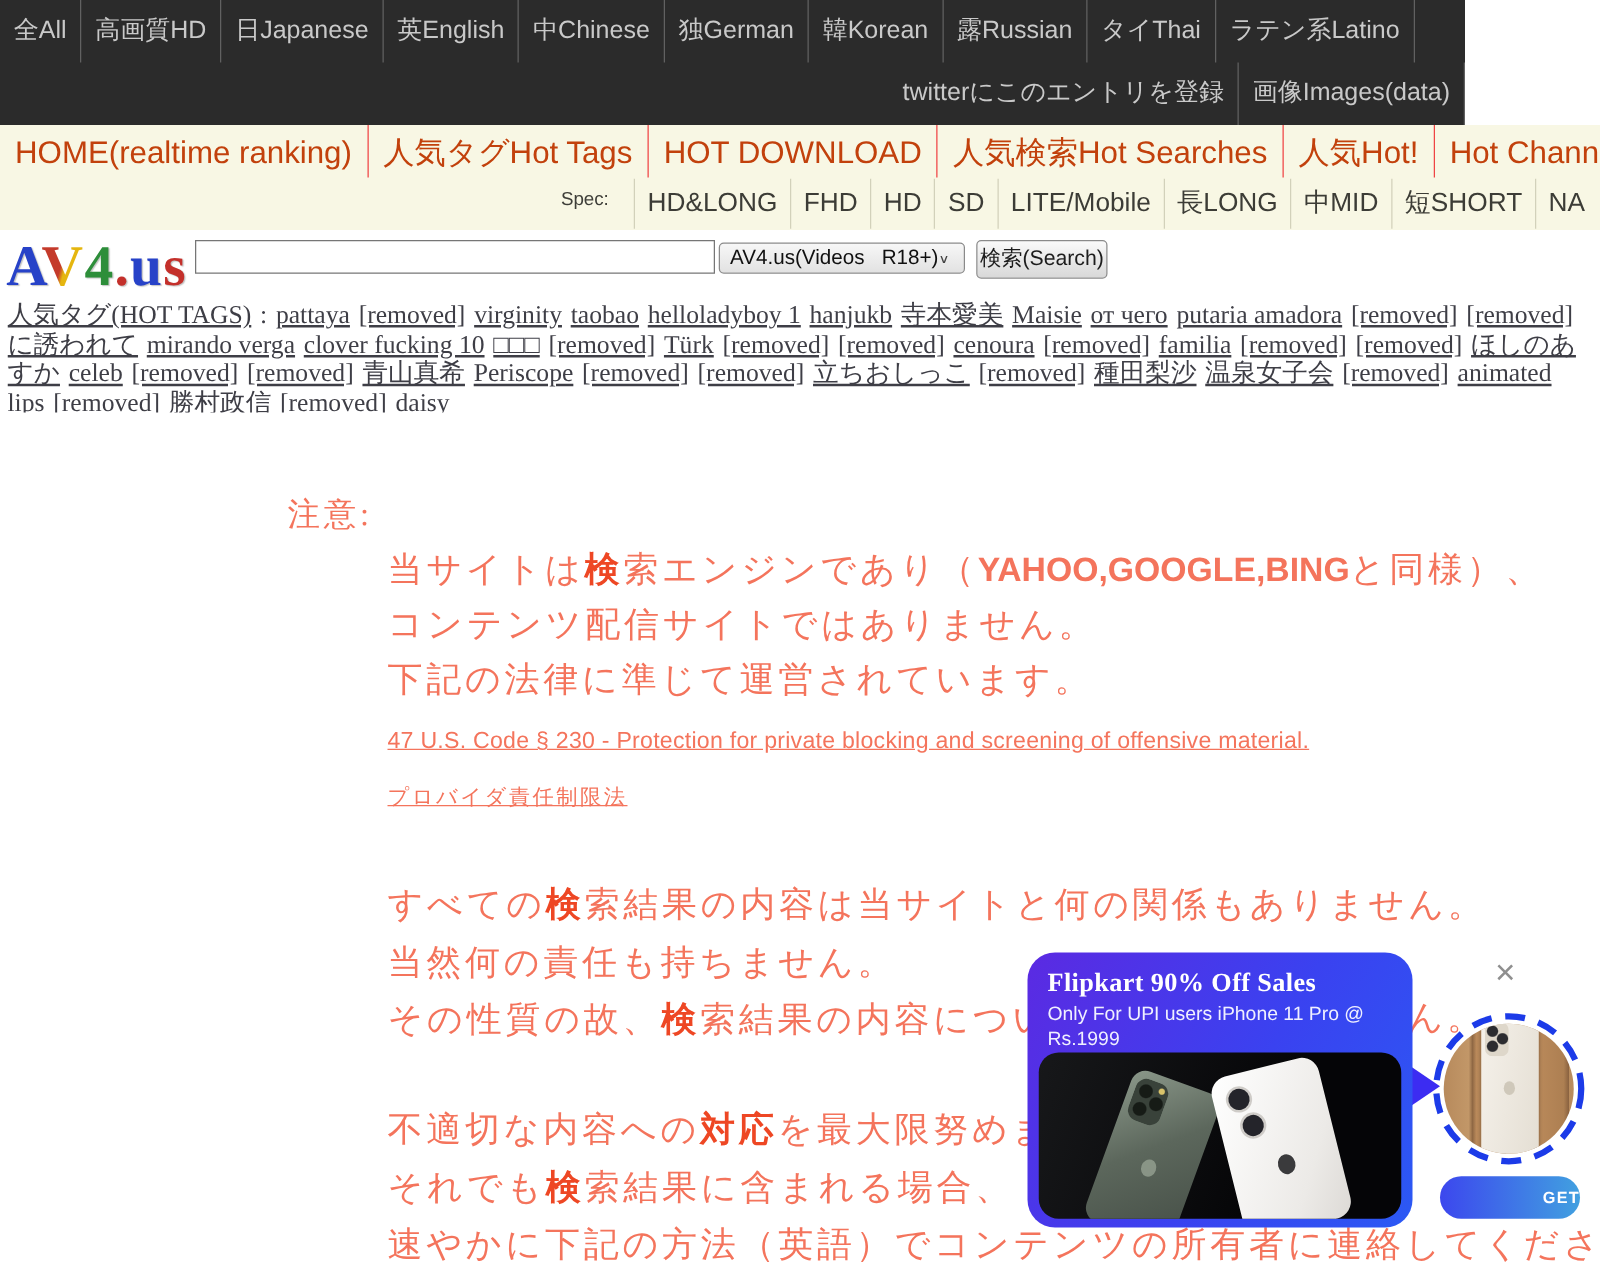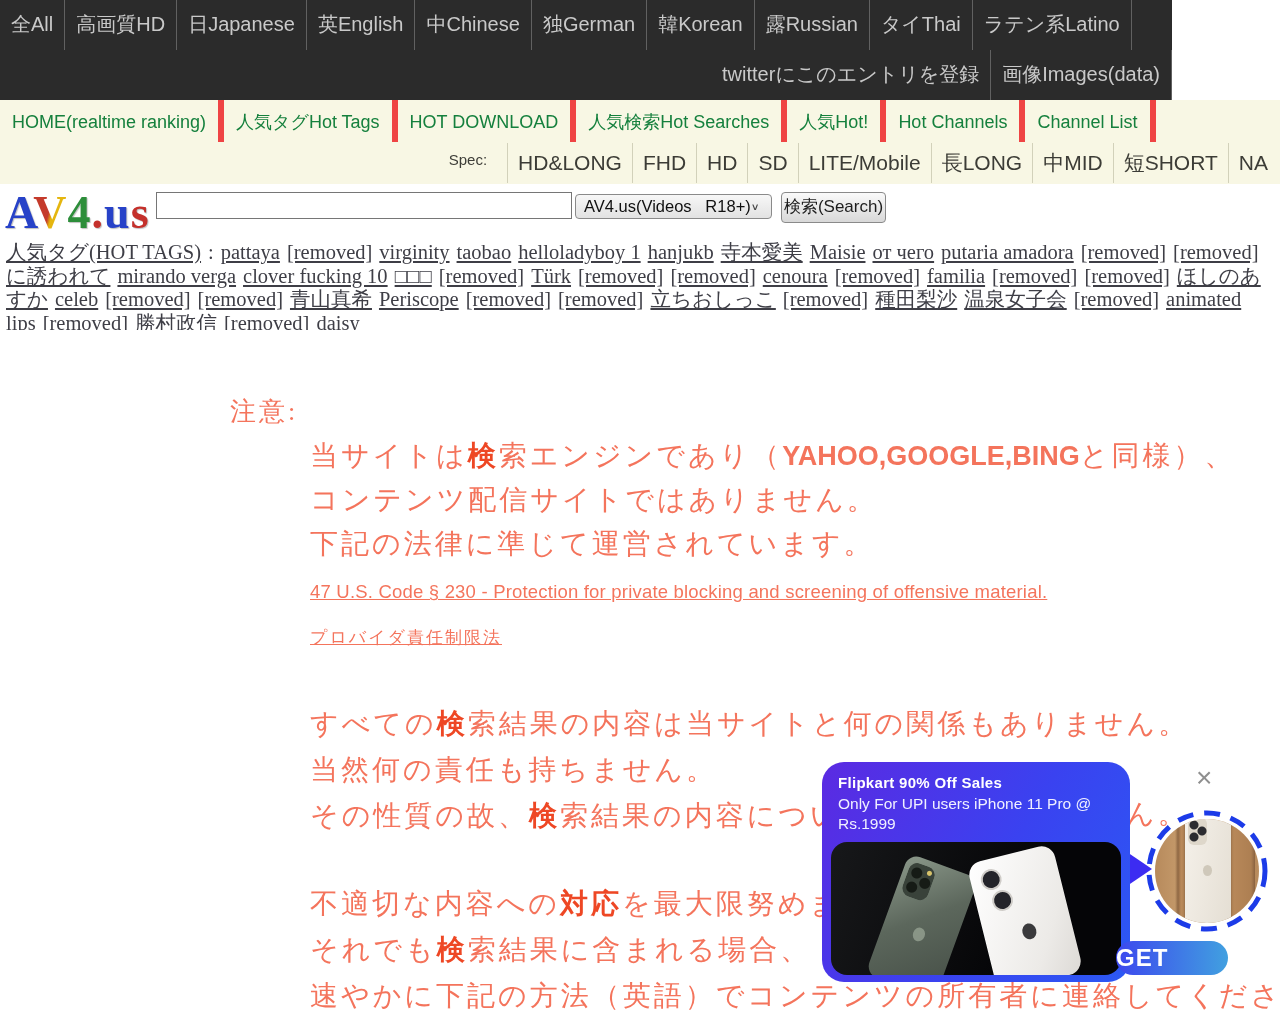--- a/index.html
+++ b/index.html
@@ -10,22 +10,22 @@
   
   .nav-dark{position:absolute;top:0;left:0;width:1172px;height:100px;background:#2b2b2b;}
   .ndrow{display:flex;height:50px;}
   .nditem{padding:0 11px;line-height:49px;font-size:20px;color:#c9c9c9;
           border-right:1px solid #616161;white-space:nowrap;}
   .ndspacer{flex:1;}
 
   
   .nav-cream{position:absolute;top:100px;left:0;width:1280px;height:84px;background:#f8f7e4;}
   .ncrow1{display:flex;height:42px;}
-  .ncitem{padding:0 12px;line-height:44px;font-size:18px;color:#15803d;
-          border-right:6px solid #ef4444;white-space:nowrap;}
+  .ncitem{padding:0 12px;line-height:44px;font-size:25px;color:#c2410c;
+          border-right:1px solid #ef4444;white-space:nowrap;}
   .ncrow2{display:flex;height:42px;justify-content:flex-end;align-items:center;}
   .spec-label{font-size:15px;color:#3e3e38;margin-right:20px;position:relative;top:-4px;}
   .ncitem2{padding:0 10px;line-height:40px;font-size:21px;color:#3c3c36;
            border-left:1px solid #d2d1ba;white-space:nowrap;}
   .ncitem2:last-child{margin-right:2px;}
 
   
   .logo{position:absolute;left:5px;top:186px;font-family:"Liberation Serif",serif;
         font-size:46px;font-weight:bold;letter-spacing:1px;
         text-shadow:1px 1px 1px rgba(0,0,0,.25);}
@@ -71,21 +71,21 @@
   .l7{left:310px;top:751px;}
   .l8{left:310px;top:797px;}
   .l8frag{left:1126px;top:795px;}
   .l9{left:310px;top:885px;}
   .l10{left:310px;top:931px;}
   .l11{left:310px;top:977px;}
 
   
   .ad-card{position:absolute;left:822px;top:762px;width:308px;height:220px;border-radius:22px;
         background:linear-gradient(120deg,#5b2ae2 0%,#3a42f0 55%,#2b59f4 100%);z-index:5;}
-  .ad-title{margin:12px 16px 0;font-size:15px;font-weight:bold;color:#fff;letter-spacing:.3px;}
+  .ad-title{margin:12px 16px 0;font-size:21px;font-weight:bold;color:#fff;letter-spacing:.3px;font-family:Liberation Serif, serif;}
   .ad-sub{margin:3px 16px 0;font-size:15.5px;color:#f0f0ff;line-height:20px;width:276px;}
   .ad-img{position:absolute;left:9px;top:80px;width:290px;height:133px;border-radius:16px;
         overflow:hidden;background:linear-gradient(110deg,#17181a 0%,#050507 65%);}
   .ph1{position:absolute;left:54px;top:20px;width:74px;height:128px;border-radius:12px;
         transform:rotate(20deg);background:linear-gradient(140deg,#8b988a,#5c675c 45%,#454e46);}
   .ph1 .cam{position:absolute;left:5px;top:6px;width:27px;height:35px;border-radius:9px;
         background:#39423a;
         background-image:radial-gradient(circle at 9px 10px,#161b16 5px,rgba(0,0,0,0) 6px),
                          radial-gradient(circle at 9px 25px,#161b16 5px,rgba(0,0,0,0) 6px),
                          radial-gradient(circle at 20px 17px,#161b16 5px,rgba(0,0,0,0) 6px),
@@ -113,23 +113,23 @@
                    #b9895a 26px,#ad7f52 46px,#8a6240 50px);}
   .ph3{position:absolute;left:30px;top:-6px;width:46px;height:118px;border-radius:10px;
         background:linear-gradient(100deg,#f5f1ea,#e4ded3);box-shadow:0 0 3px rgba(0,0,0,.35);}
   .ph3 .cm{position:absolute;left:3px;top:5px;width:19px;height:27px;border-radius:6px;
         background:#ded7ca;
         background-image:radial-gradient(circle at 6px 7px,#2c2c30 4px,rgba(0,0,0,0) 5px),
                          radial-gradient(circle at 6px 19px,#2c2c30 4px,rgba(0,0,0,0) 5px),
                          radial-gradient(circle at 14px 13px,#2c2c30 4px,rgba(0,0,0,0) 5px);}
   .ph3 .logo{position:absolute;left:18px;top:52px;width:9px;height:11px;border-radius:50%;
         background:#cfc8ba;}
-  .get-btn{position:absolute;left:1116px;top:941px;width:112px;height:34px;border-radius:17px;
+  .get-btn{position:absolute;left:1152px;top:941px;width:112px;height:34px;border-radius:17px;
         background:linear-gradient(90deg,#3c47ee,#41a0e0);color:#fff;font-weight:bold;
-        font-size:24px;text-align:left;line-height:34px;letter-spacing:1px;z-index:6;
+        font-size:13px;text-align:right;line-height:34px;letter-spacing:1px;z-index:6;
         font-family:"Liberation Sans",sans-serif;}
 </style>
 </head>
 <body>
 
 <div class="nav-dark">
   <div class="ndrow">
 
   <a class="nditem">全All</a>
       <a class="nditem">高画質HD</a>

